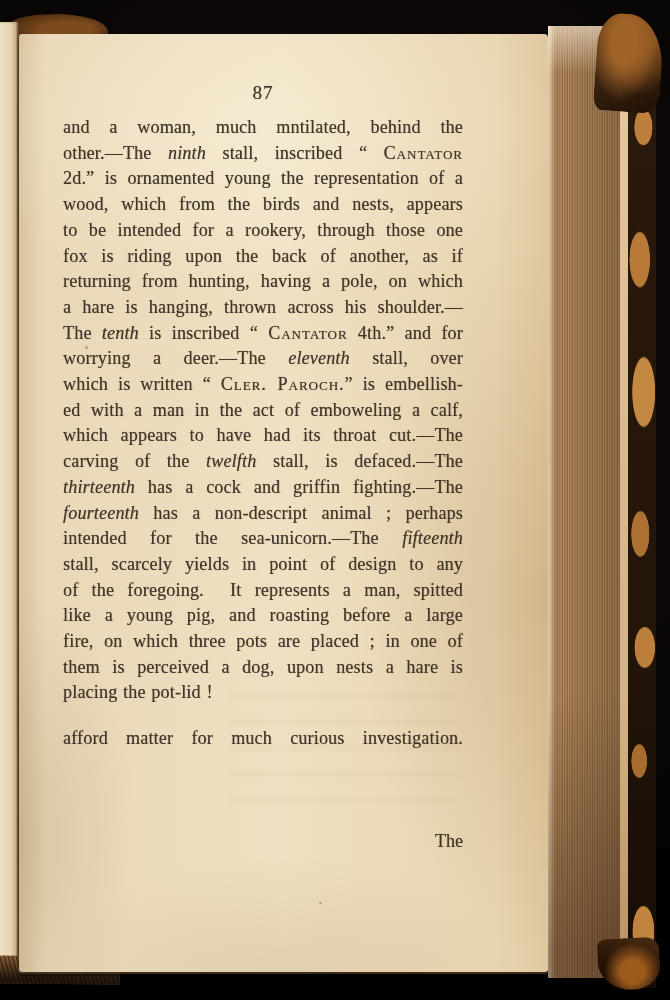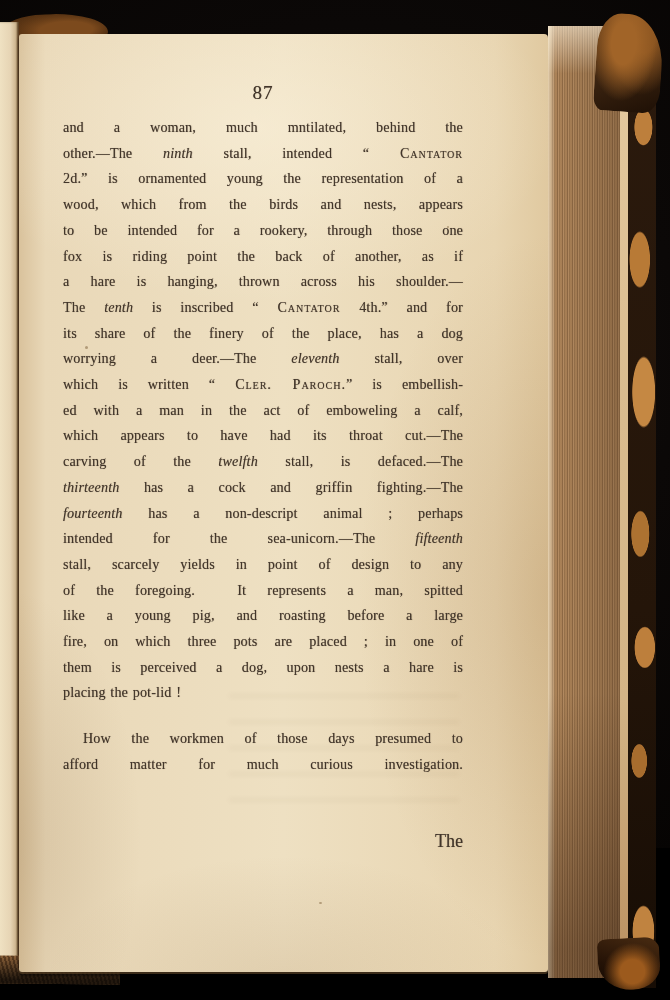--- a/index.html
+++ b/index.html
@@ -34,21 +34,21 @@
   .speck.s3{left:300px;top:868px;width:3px;height:2px;}
   .showthrough{position:absolute;left:210px;top:660px;width:230px;height:110px;
         filter:blur(2px);opacity:.5;
         background:repeating-linear-gradient(180deg, rgba(120,95,60,.10) 0 4px, rgba(120,95,60,0) 4px 26px);}
 
   
   .pagenum{position:absolute;left:44px;top:48px;width:400px;text-align:center;
         font-size:19px;letter-spacing:1px;color:var(--ink,#41352a);
         text-shadow:.3px .3px .7px rgba(64,48,32,.6);}
   .textblock{position:absolute;left:44px;top:81px;width:400px;
-        font-size:14px;line-height:25.7px;color:var(--ink,#41352a);
+        font-size:18px;line-height:25.7px;color:var(--ink,#41352a);
         letter-spacing:.2px;word-spacing:1px;
         text-shadow:.3px .3px .7px rgba(64,48,32,.55);}
   .para .line{text-align:justify;text-align-last:justify;}
   .para .line.last{text-align-last:left;}
   .para.gap{margin-top:20px;}
   .para .line.first{text-indent:20px;}
   .it{font-style:italic;}
   .sc{font-variant:small-caps;letter-spacing:1px;}
   .catchword{position:absolute;left:44px;top:795px;width:400px;line-height:25.7px;
         text-align:right;font-size:18px;color:var(--ink,#41352a);
@@ -99,45 +99,44 @@
 <div class="scene">
   <div class="corner-tl"></div>
   <div class="verso"></div>
   <div class="bottom-edge"></div>
 
   <div class="page">
     <div class="pagenum">87</div>
     <div class="textblock">
         <div class="para">
           <div class="line"><span>and a woman, much mntilated, behind the</span></div>
-          <div class="line"><span>other.—The </span><span class="it">ninth</span><span> stall, intended “ </span><span class="sc">Cantator</span></div>
+          <div class="line"><span>other.—The </span><span class="it">ninth</span><span> stall, inscribed “ </span><span class="sc">Cantator</span></div>
           <div class="line"><span>2d.” is ornamented young the representation of a</span></div>
           <div class="line"><span>wood, which from the birds and nests, appears</span></div>
           <div class="line"><span>to be intended for a rookery, through those one</span></div>
-          <div class="line"><span>fox is riding point the back of another, as if</span></div>
+          <div class="line"><span>fox is riding upon the back of another, as if</span></div>
+          <div class="line"><span>returning from hunting, having a pole, on which</span></div>
           <div class="line"><span>a hare is hanging, thrown across his shoulder.—</span></div>
           <div class="line"><span>The </span><span class="it">tenth</span><span> is inscribed “ </span><span class="sc">Cantator</span><span> 4th.” and for</span></div>
-          <div class="line"><span>its share of the finery of the place, has a dog</span></div>
           <div class="line"><span>worrying a deer.—The </span><span class="it">eleventh</span><span> stall, over</span></div>
           <div class="line"><span>which is written “ </span><span class="sc">Cler. Paroch.</span><span>” is embellish-</span></div>
           <div class="line"><span>ed with a man in the act of emboweling a calf,</span></div>
           <div class="line"><span>which appears to have had its throat cut.—The</span></div>
           <div class="line"><span>carving of the </span><span class="it">twelfth</span><span> stall, is defaced.—The</span></div>
           <div class="line"><span class="it">thirteenth</span><span> has a cock and griffin fighting.—The</span></div>
           <div class="line"><span class="it">fourteenth</span><span> has a non-descript animal ; perhaps</span></div>
           <div class="line"><span>intended for the sea-unicorn.—The </span><span class="it">fifteenth</span></div>
           <div class="line"><span>stall, scarcely yields in point of design to any</span></div>
           <div class="line"><span>of the foregoing.&nbsp; It represents a man, spitted</span></div>
           <div class="line"><span>like a young pig, and roasting before a large</span></div>
           <div class="line"><span>fire, on which three pots are placed ; in one of</span></div>
           <div class="line"><span>them is perceived a dog, upon nests a hare is</span></div>
           <div class="line last"><span>placing the pot-lid !</span></div>
         </div>
         <div class="para gap">
-          <div class="line first"><span>How the workmen of those days presumed to</span></div>
           <div class="line"><span>afford matter for much curious investigation.</span></div>
         </div>
       </div>
     <div class="showthrough"></div>
     <div class="speck s1"></div>
     <div class="speck s2"></div>
     <div class="speck s3"></div>
     <div class="catchword">The</div>
   </div>
 

